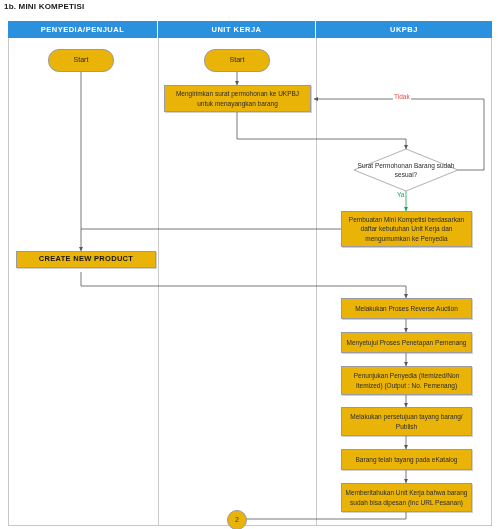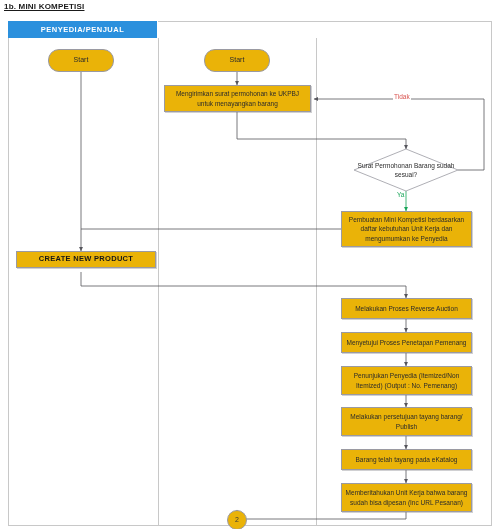--- a/index.html
+++ b/index.html
@@ -16,21 +16,20 @@
   }
   #page-title {
     position: absolute;
     left: 4px;
     top: 2px;
     font-size: 8px;
     font-weight: bold;
     color: #1a1a1a;
     letter-spacing: 0.2px;
     white-space: nowrap;
-    text-decoration: underline;
   }
   #chart-area {
     position: absolute;
     left: 8px;
     top: 21px;
     width: 484px;
     height: 505px;
     padding-left: 44px;
   }
   .swimlane-grid {
@@ -141,20 +140,22 @@
 </head>
 <body>
 
 <div id="page-title">1b. MINI KOMPETISI</div>
 
 <div id="chart-area">
 
   <div class="swimlane-grid"></div>
 
   <div class="lane-header" style="left:0; width:150px;">PENYEDIA/PENJUAL</div>
+  <div class="lane-header" style="left:150px; width:158px;">UNIT KERJA</div>
+  <div class="lane-header" style="left:308px; width:176px; border-right:none;">UKPBJ</div>
 
   <div class="lane-divider" style="left:150px;"></div>
   <div class="lane-divider" style="left:308px;"></div>
 
   <svg class="flow" viewBox="0 0 484 505">
     <defs>
       <marker id="arrow" markerWidth="7" markerHeight="7" refX="5.2" refY="2.5" orient="auto" markerUnits="strokeWidth">
         <path d="M0,0 L5.5,2.5 L0,5 z" fill="#55555c"></path>
       </marker>
       <marker id="arrowgreen" markerWidth="7" markerHeight="7" refX="5.2" refY="2.5" orient="auto" markerUnits="strokeWidth">

